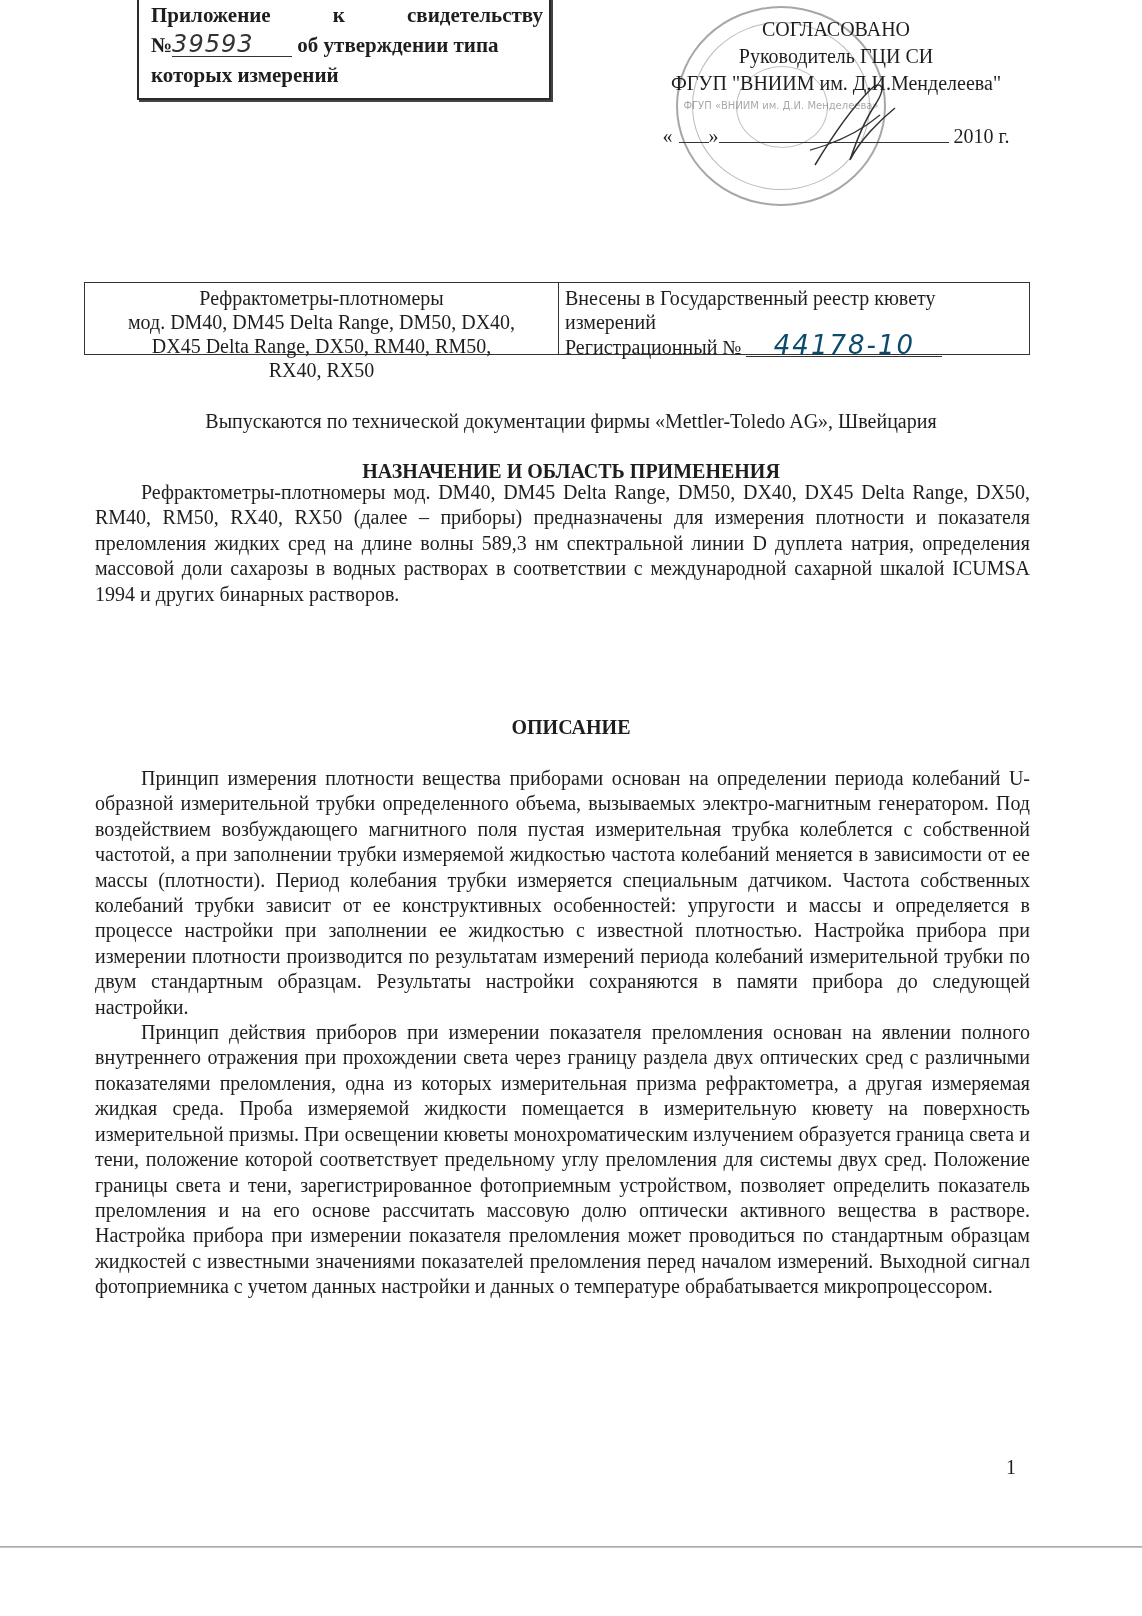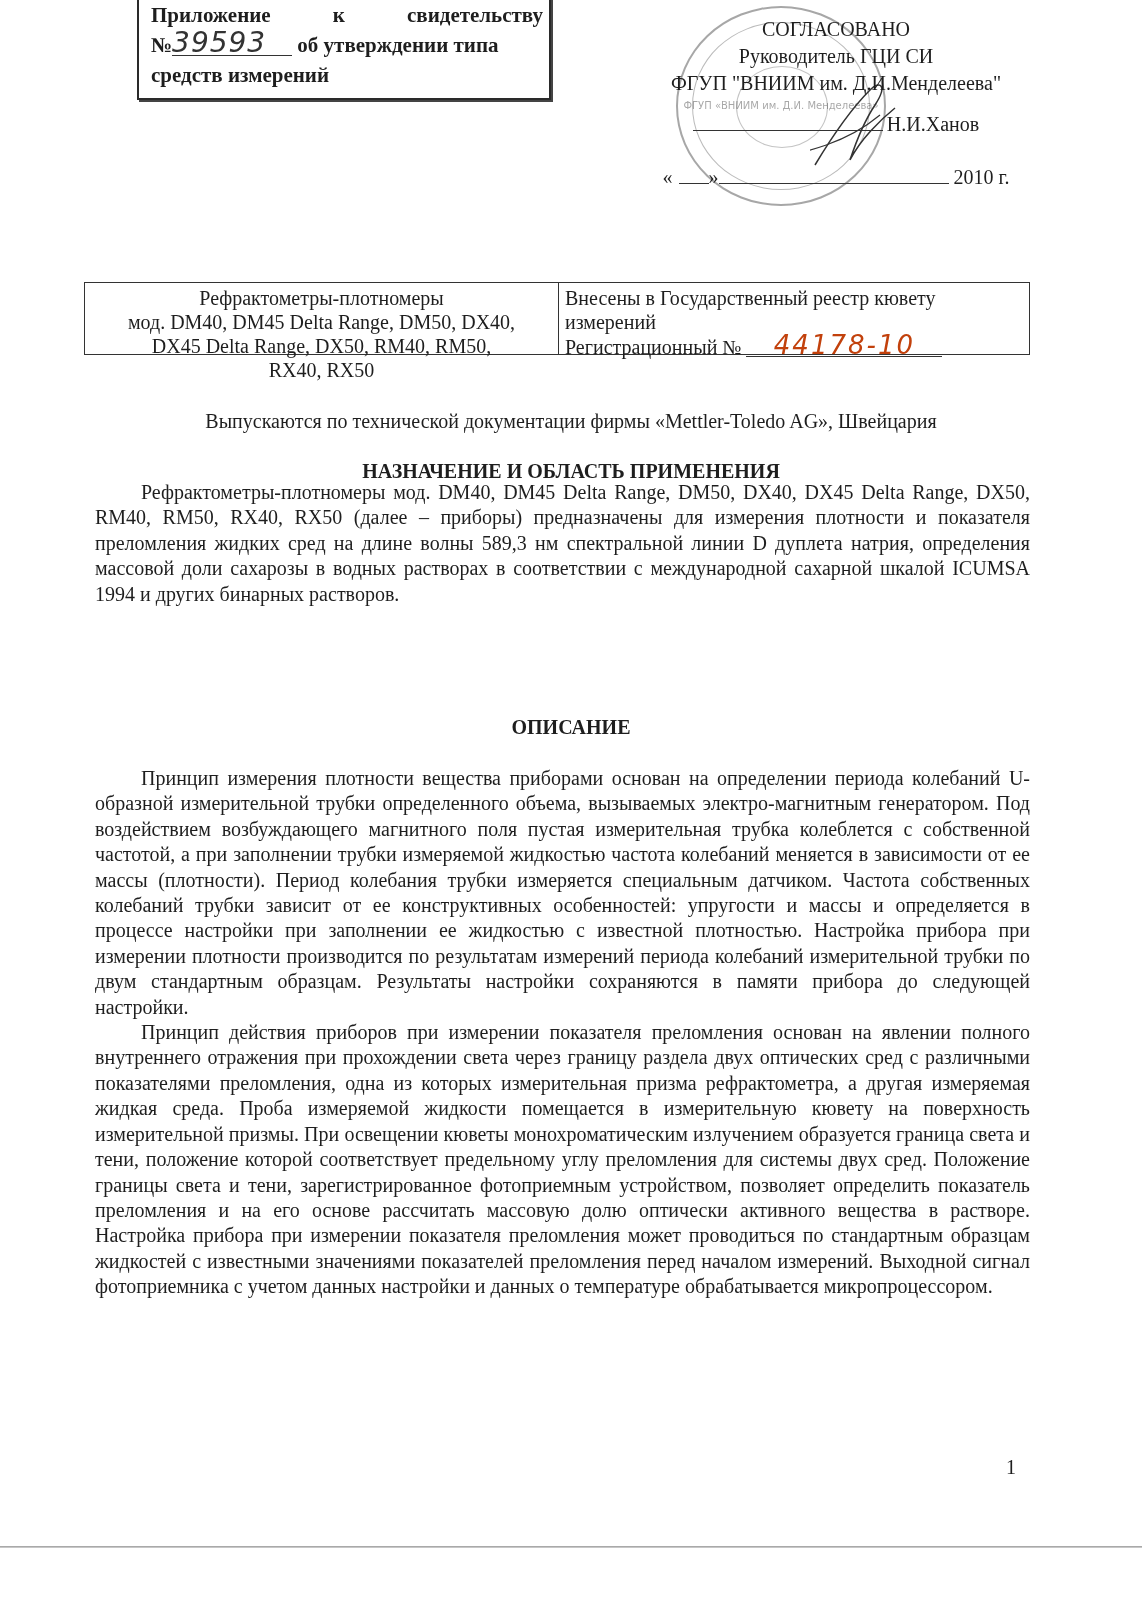--- a/index.html
+++ b/index.html
@@ -13,21 +13,21 @@
   
   .cert-box {
     left: 137px; top: -4px; width: 414px; height: 104px;
     border: 2px solid #2a2a2a; border-top: none;
     box-shadow: 2px 2px 0 #444;
     font-weight: bold; font-size: 21px; line-height: 30px;
     padding: 4px 0 0 12px; box-sizing: border-box;
   }
   .cert-line1 { display: flex; justify-content: space-between; padding-right: 6px; }
   .cert-num { font-family: "DejaVu Sans", sans-serif; font-weight: normal; font-style: italic;
-    color: #333; font-size: 28px; display: inline-block; width: 120px; border-bottom: 1px solid #333;
+    color: #333; font-size: 24px; display: inline-block; width: 120px; border-bottom: 1px solid #333;
     line-height: 24px; letter-spacing: 1px; }
 
   
   .approval { right: 96px; top: 16px; text-align: center; font-size: 20px; line-height: 27px; width: 420px; }
   .approval .sig-line { display: inline-block; width: 190px; border-bottom: 1px solid #333; margin-right: 4px; }
   .approval .date-row { margin-top: 26px; }
   .date-row .quote-open { margin-right: 6px; }
   .date-row .date-blank { display: inline-block; width: 230px; border-bottom: 1px solid #333; }
 
   
@@ -54,21 +54,21 @@
 
   
   .info-table {
     left: 84px; top: 282px; width: 946px; height: 73px;
     border: 1px solid #333; display: flex; box-sizing: border-box;
     font-size: 20px; line-height: 24px;
   }
   .info-left { width: 474px; border-right: 1px solid #333; text-align: center; padding-top: 3px; box-sizing: border-box; }
   .info-right { flex: 1; padding: 3px 0 0 6px; box-sizing: border-box; }
   .reg-num { display: inline-block; width: 196px; border-bottom: 1px solid #333;
-    font-family: "DejaVu Sans", sans-serif; font-style: italic; font-size: 26px; color: #c2410c;
+    font-family: "DejaVu Sans", sans-serif; font-style: italic; font-size: 26px; color: #0c4a6e;
     line-height: 22px; text-align: center; letter-spacing: 2px; }
   .replace-blank { display: inline-block; width: 300px; border-bottom: 1px solid #333; }
 
   .manufacturer { left: 0; right: 0; top: 410px; text-align: center; font-size: 20px; }
   .section-title { left: 0; right: 0; text-align: center; font-weight: bold; font-size: 20px; }
 
   .body-text {
     left: 95px; width: 935px; font-size: 20px; line-height: 25.4px;
     text-align: justify;
   }
@@ -83,39 +83,36 @@
 <div class="abs cert-box">
   <div class="cert-line1">
     <span>Приложение</span>
     <span>к</span>
     <span>свидетельству</span>
   </div>
   <div>
     <span>№</span><span class="cert-num">39593</span>
     <span>об утверждении типа</span>
   </div>
-  <div>средств измерений</div>
+  <div>которых измерений</div>
 </div>
 
 <div class="abs stamp">
   <div class="stamp-text">ФГУП «ВНИИМ им. Д.И. Менделеева»</div>
 </div>
 
 <svg class="abs signature" viewBox="0 0 90 110">
   <path d="M5,95 C20,70 40,40 60,20 C70,10 78,15 65,35 C55,50 45,75 40,90 M40,90 C50,70 70,50 85,38" fill="none" stroke="#333" stroke-width="1.5"></path>
   <path d="M-60,90 C0,85 40,70 70,45" fill="none" stroke="#333" stroke-width="1.2"></path>
 </svg>
 
 <div class="abs approval">
   <div>СОГЛАСОВАНО</div>
   <div>Руководитель ГЦИ СИ</div>
   <div>ФГУП "ВНИИМ им. Д.И.Менделеева"</div>
-  <div style="margin-top:14px;">
-    <span class="sig-line"></span><span>Н.И.Ханов</span>
-  </div>
   <div class="date-row">
     <span class="quote-open">«</span><span style="display:inline-block;width:30px;border-bottom:1px solid #333;"></span><span>»</span><span class="date-blank"></span>
     <span>2010 г.</span>
   </div>
 </div>
 
 <div class="abs info-table">
   <div class="info-left">
     <div>Рефрактометры-плотномеры</div>
     <div>мод. DM40, DM45 Delta Range, DM50, DX40,</div>

